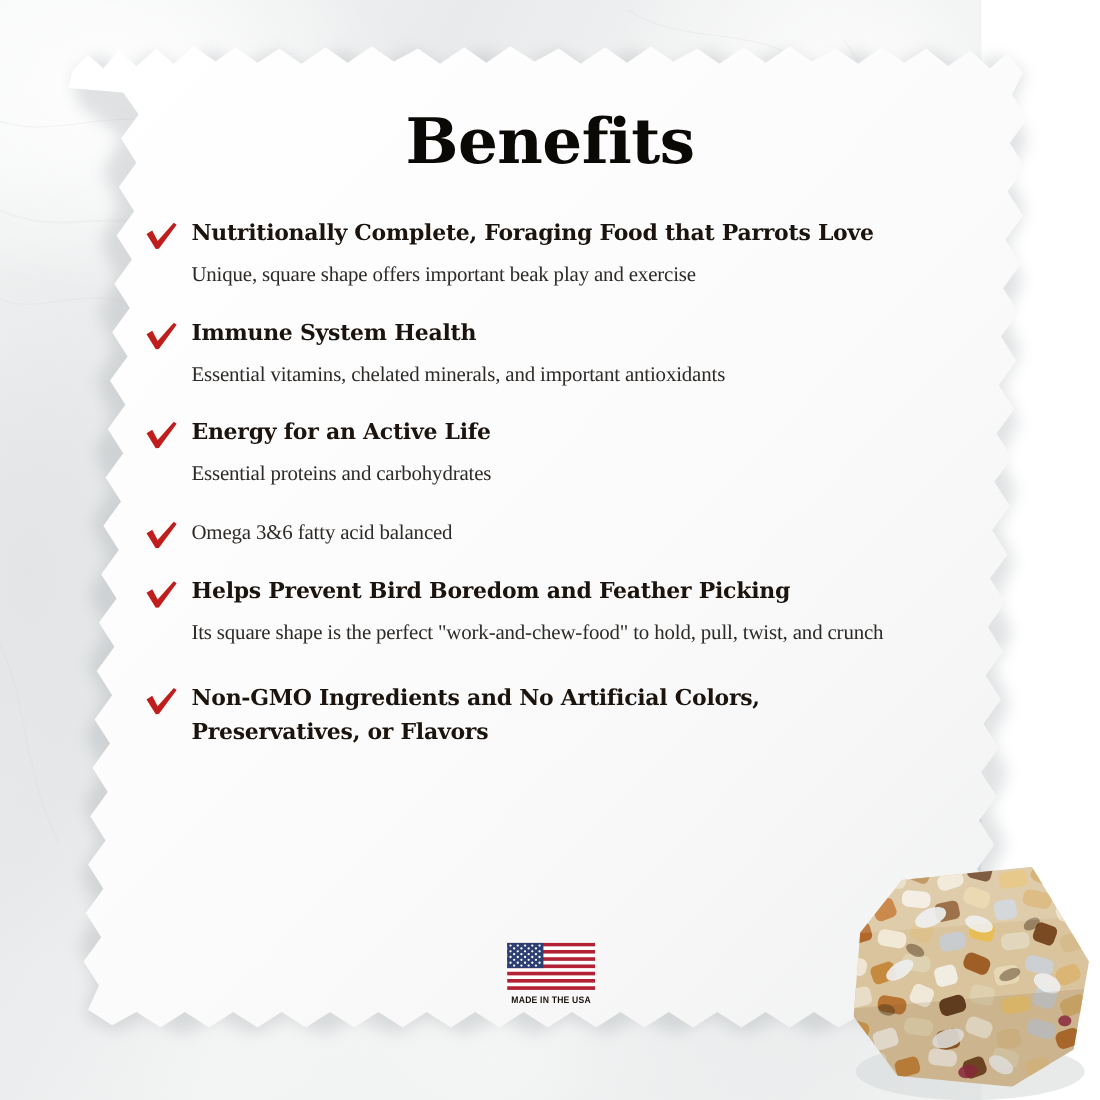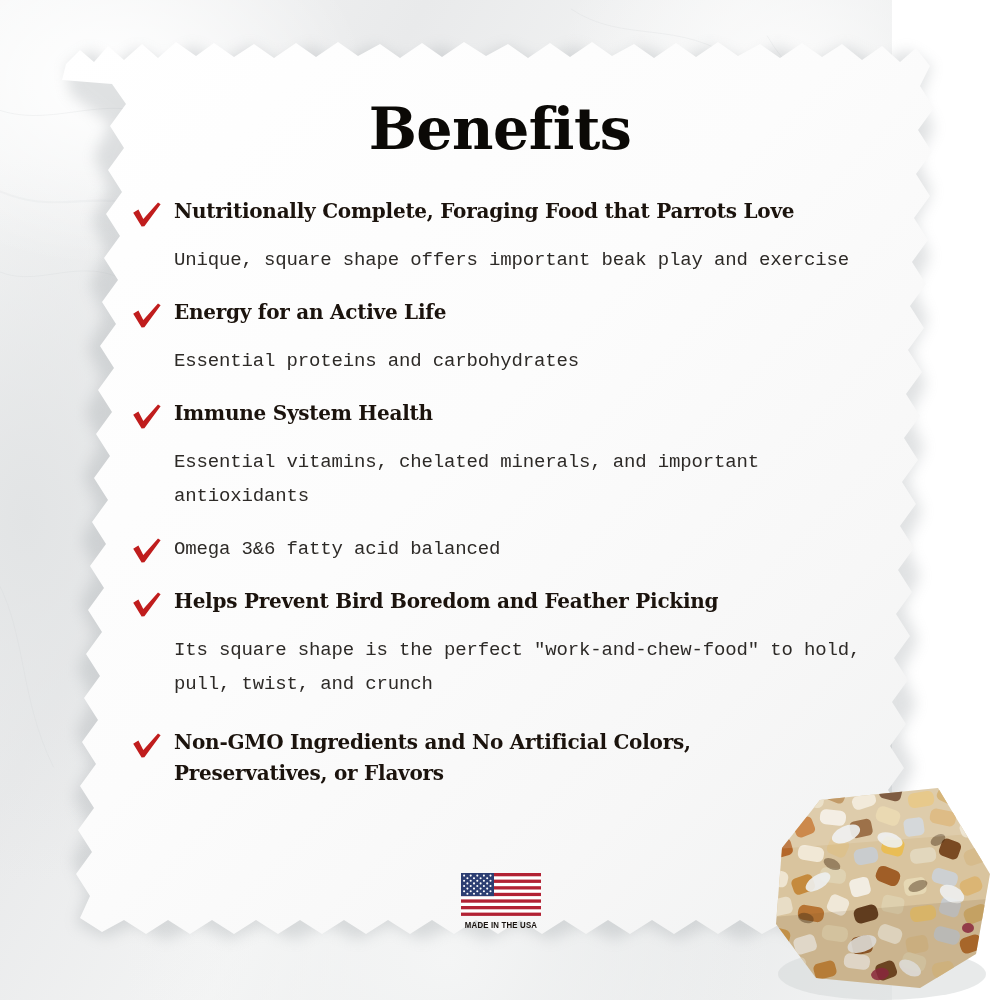--- a/index.html
+++ b/index.html
@@ -80,42 +80,41 @@
     font-size:20px;
     line-height:31px;
     letter-spacing:-0.25px;
     color:#1b130d;
     white-space:pre-line;
   }
   .head .amp{ font-style:italic; font-weight:400; }
 
   .sub{
     margin-left:43px;
-    margin-top:16px;
-    font-family:Liberation Mono, monospace;
+    margin-top:6px;
+    font-family:Liberation Serif, serif;
     font-size:19px;
     line-height:34px;
     letter-spacing:-0.15px;
     color:#2d2a27;
     max-width:700px;
   }
 
   
   .item.i0{ margin-bottom:20px; }
   .item.i1{ margin-bottom:20px; }
   .item.i2{ margin-bottom:19px; }
   .item.i3{ margin-bottom:20px; }
   .item.i4{ margin-bottom:26px; }
 
   
   #usa{
     position:absolute;
     left:455px; top:857px;
     width:92px;
-    margin-top:16px;
   }
   #flag{ display:block; width:80px; height:43px; margin:0 auto; }
   #usa-text{
     margin-top:4px;
     text-align:center;
     font-family:"Liberation Sans", sans-serif;
     font-weight:700;
     font-size:8.5px;
     letter-spacing:.2px;
     color:#18120e;
@@ -181,34 +180,34 @@
     <div id="list">
 
       <div class="item i0">
         <svg class="check" viewBox="0 0 32 30">
           <path fill="#c01d1d" d="M2.2 13.8 L7.4 10.6 L12.3 20.0 L27.0 3.4 L29.6 5.3 L13.4 27.2 L10.6 27.4 Z"></path>
         </svg>
         <div class="head">Nutritionally Complete, Foraging Food that Parrots Love</div>
         <div class="sub">Unique, square shape offers important beak play and exercise</div>
       </div>
 
+      <div class="item i2">
+        <svg class="check" viewBox="0 0 32 30">
+          <path fill="#c01d1d" d="M2.2 13.8 L7.4 10.6 L12.3 20.0 L27.0 3.4 L29.6 5.3 L13.4 27.2 L10.6 27.4 Z"></path>
+        </svg>
+        <div class="head">Immune System Health</div>
+        <div class="sub">Essential vitamins, chelated minerals, and important antioxidants</div>
+      </div>
+
       <div class="item i1">
         <svg class="check" viewBox="0 0 32 30">
           <path fill="#c01d1d" d="M2.2 13.8 L7.4 10.6 L12.3 20.0 L27.0 3.4 L29.6 5.3 L13.4 27.2 L10.6 27.4 Z"></path>
         </svg>
         <div class="head">Energy for an Active Life</div>
         <div class="sub">Essential proteins and carbohydrates</div>
-      </div>
-
-      <div class="item i2">
-        <svg class="check" viewBox="0 0 32 30">
-          <path fill="#c01d1d" d="M2.2 13.8 L7.4 10.6 L12.3 20.0 L27.0 3.4 L29.6 5.3 L13.4 27.2 L10.6 27.4 Z"></path>
-        </svg>
-        <div class="head">Immune System Health</div>
-        <div class="sub">Essential vitamins, chelated minerals, and important antioxidants</div>
       </div>
 
       <div class="item i3">
         <svg class="check" viewBox="0 0 32 30">
           <path fill="#c01d1d" d="M2.2 13.8 L7.4 10.6 L12.3 20.0 L27.0 3.4 L29.6 5.3 L13.4 27.2 L10.6 27.4 Z"></path>
         </svg>
         <div class="sub">Omega 3&amp;6 fatty acid balanced</div>
       </div>
 
       <div class="item i4">

